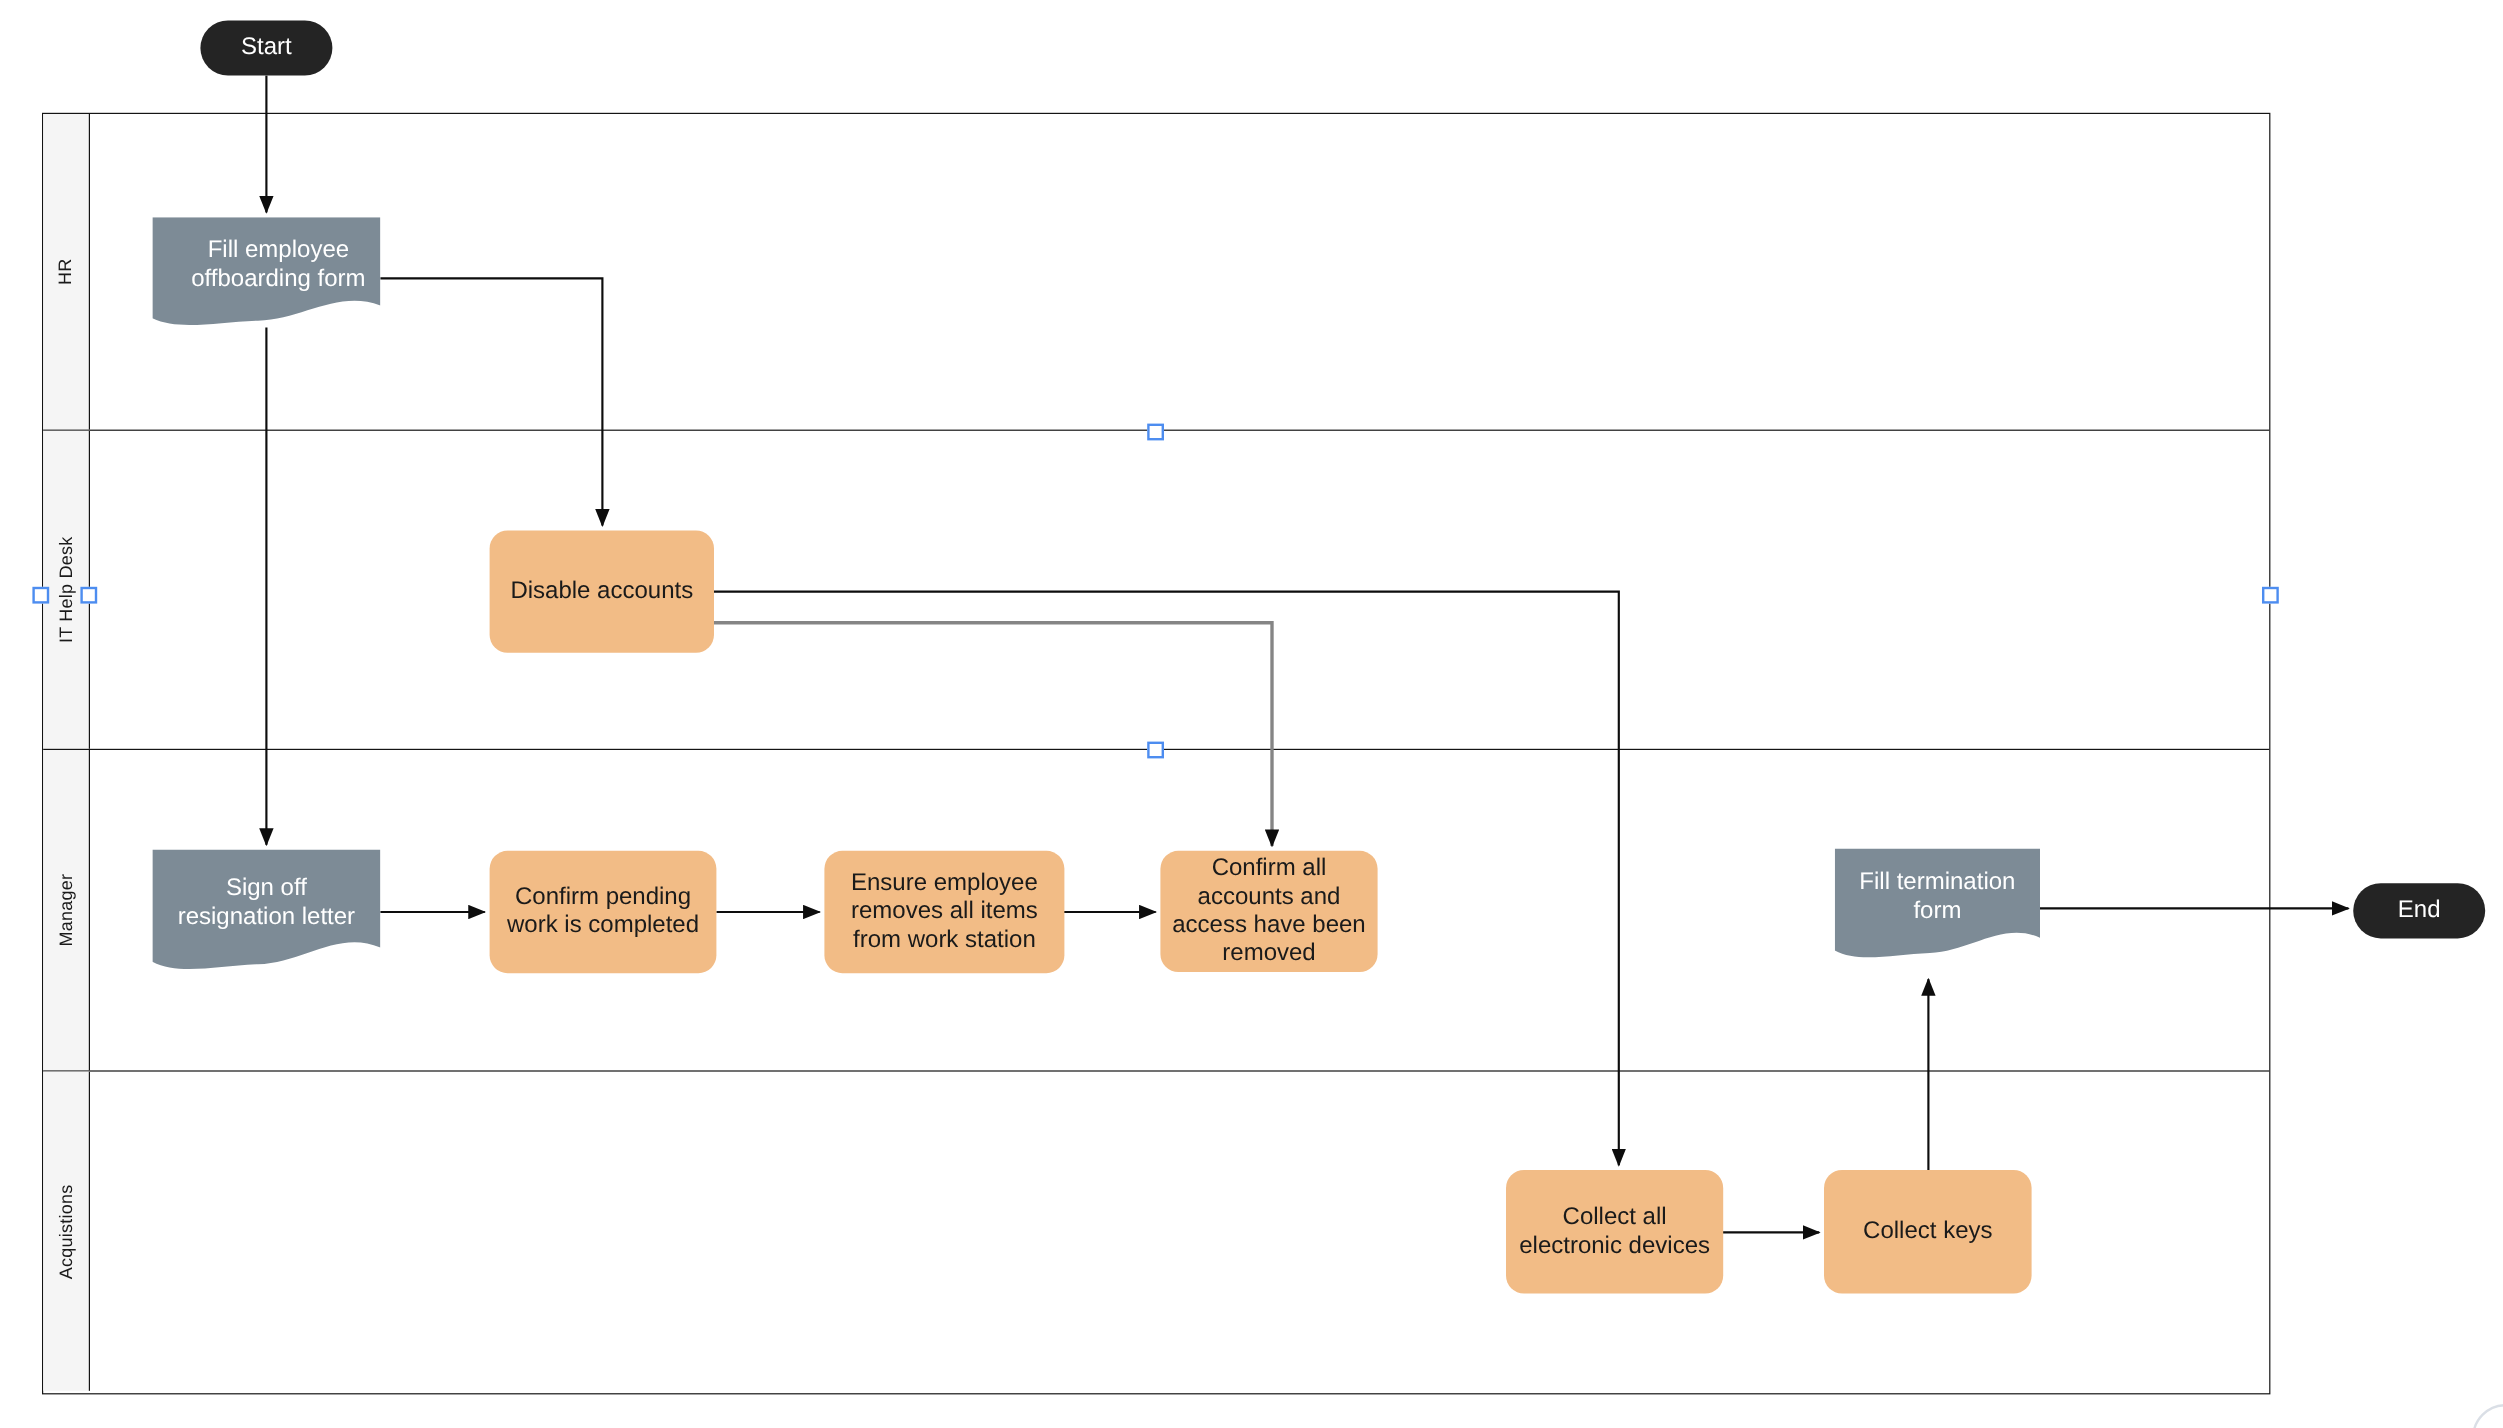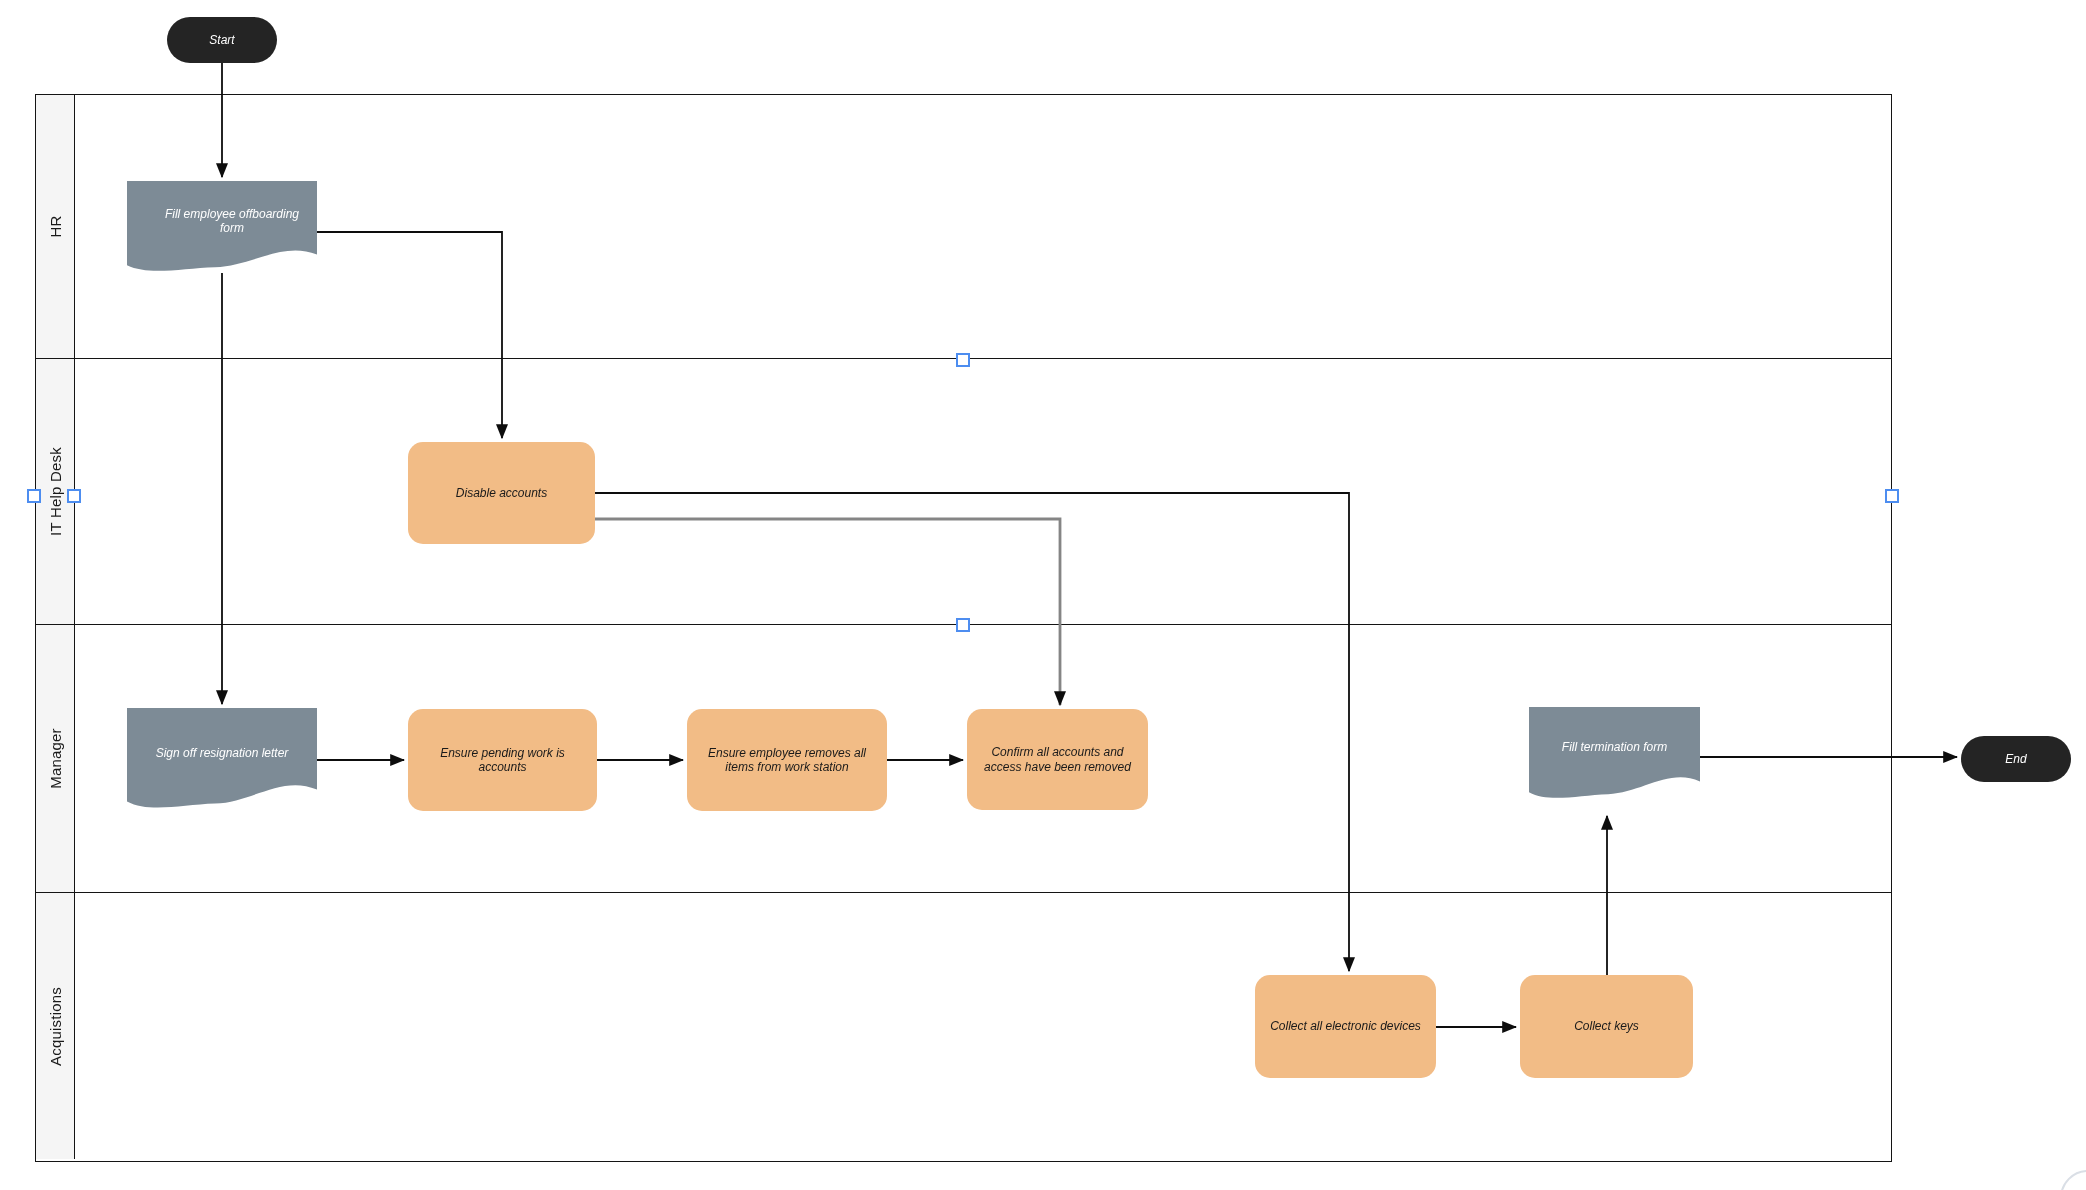--- a/index.html
+++ b/index.html
@@ -63,25 +63,24 @@
   .edge { fill: none; stroke: #0d0d0d; stroke-width: 1.8; }
   .edge-gray { stroke: #858585; stroke-width: 2.8; }
 
   
   .node {
     position: absolute;
     display: flex;
     align-items: center;
     justify-content: center;
     text-align: center;
-    font-size: 12px;
+    font-size: 20px;
     line-height: 1.18;
     color: #1a1a1a;
     box-sizing: border-box;
-    font-style: italic;
   }
   .node .node-label { position: relative; z-index: 2; padding: 0 8px; }
 
   .terminator {
     background: #242424;
     color: #ffffff;
     border-radius: 24px;
   }
 
   .process {
@@ -201,21 +200,21 @@
   </div>
 
   <div class="node doc n-sign-off">
     <svg class="doc-shape" viewBox="0 0 190 95" preserveAspectRatio="none" xmlns="http://www.w3.org/2000/svg">
       <path d="M0 0 L190 0 L190 76 C155 62 125 88 88 89 C55 90 22 98 0 87 Z" fill="#7d8b96"></path>
     </svg>
     <span class="node-label">Sign off resignation letter</span>
   </div>
 
   <div class="node process n-ensure-pending">
-    <span class="node-label">Ensure pending work is accounts</span>
+    <span class="node-label">Confirm pending work is completed</span>
   </div>
 
   <div class="node process n-ensure-removes">
     <span class="node-label">Ensure employee removes all items from work station</span>
   </div>
 
   <div class="node process n-confirm">
     <span class="node-label">Confirm all accounts and access have been removed</span>
   </div>
 

